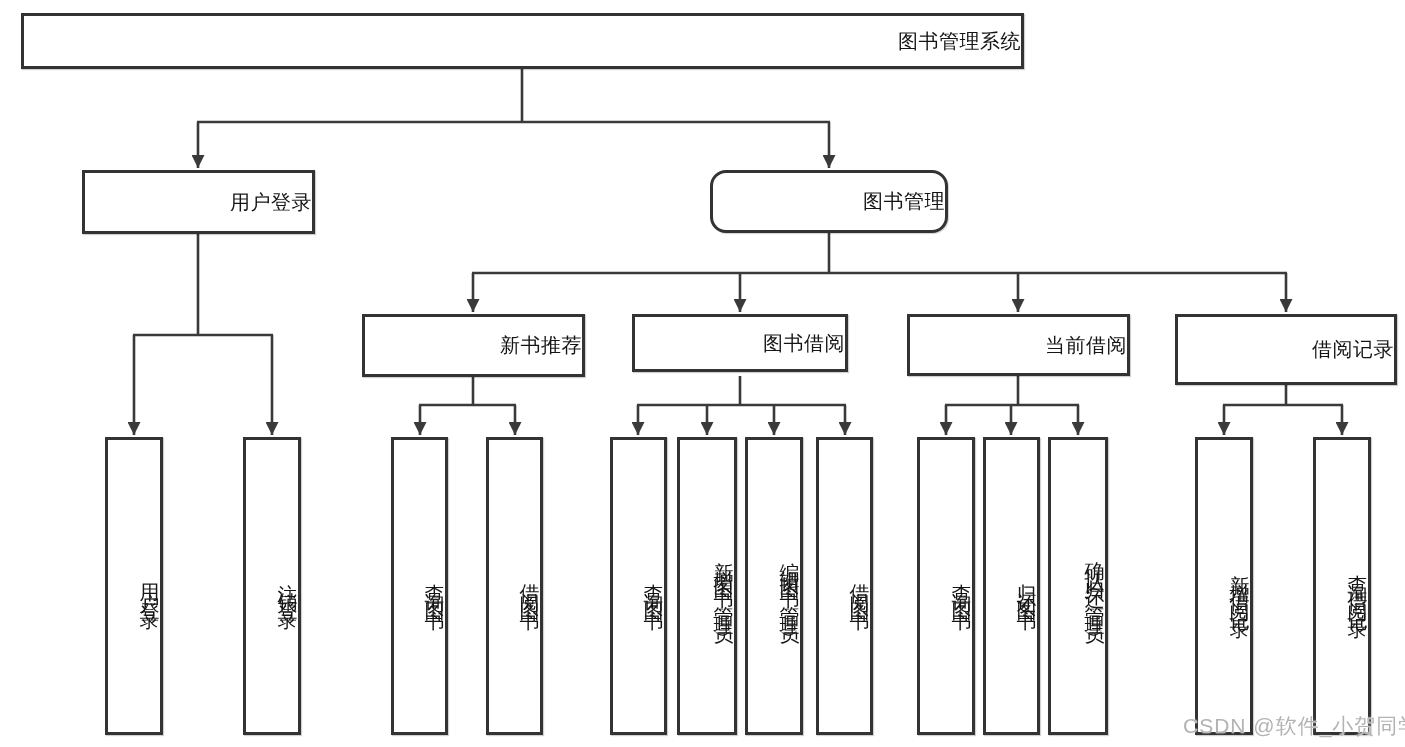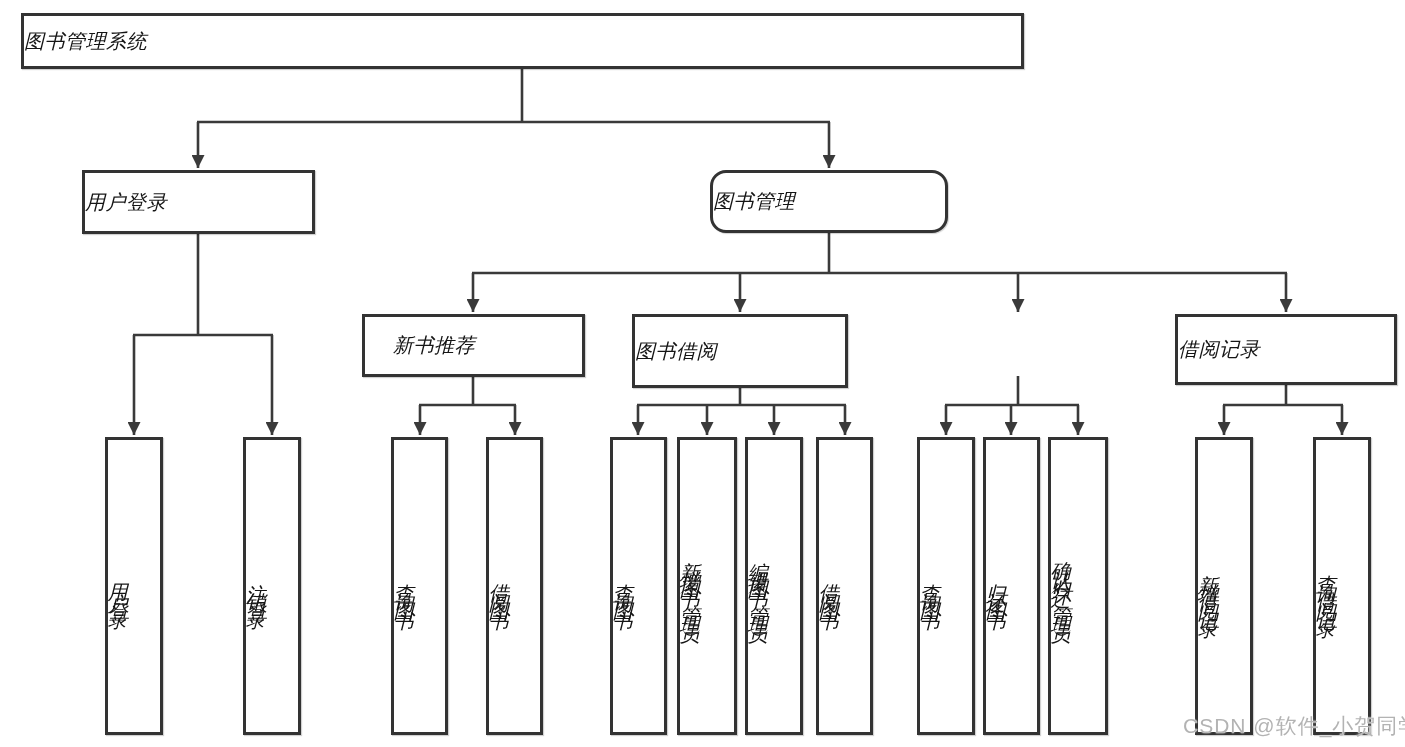--- a/index.html
+++ b/index.html
@@ -11,26 +11,25 @@
     overflow:hidden;
   }
   .connectors{position:absolute;left:0;top:0;width:1405px;height:747px;}
   .connectors line{stroke:var(--line-color,#3a3a3a);stroke-width:2.6;}
   .connectors .arrowhead{fill:var(--line-color,#3a3a3a);}
   .box{
     position:absolute;
     box-sizing:border-box;
     background:var(--box-fill,#ffffff);
     border:3px solid var(--box-border,#333333);
-    display:flex;align-items:center;justify-content:flex-start;
+    display:flex;align-items:center;justify-content:flex-end;
     color:var(--text-color,#151515);
     font-size:20px;
     letter-spacing:0.5px;
     box-shadow:1px 1px 1px rgba(0,0,0,0.18);
-    font-style:italic;
   }
   .vbox .label{
     writing-mode:vertical-rl;
     text-orientation:mixed;
     letter-spacing:9px;
     line-height:1;
     white-space:nowrap;
   }
   .watermark{
     position:absolute;
@@ -103,22 +102,25 @@
   <div class="box" style="left:82px;top:170px;width:233px;height:64px;">
     <span class="label">用户登录</span>
   </div>
   <div class="box" style="left:710px;top:170px;width:238px;height:63px;border-radius:16px;">
     <span class="label">图书管理</span>
   </div>
 
   <div class="box" style="left:362px;top:314px;width:223px;height:63px;padding-left:28px;">
     <span class="label">新书推荐</span>
   </div>
-  <div class="box" style="left:632px;top:314px;width:216px;height:74px;">
+  <div class="box" style="left:632px;top:314px;width:216px;height:58px;">
     <span class="label">图书借阅</span>
+  </div>
+  <div class="box" style="left:907px;top:314px;width:223px;height:62px;">
+    <span class="label">当前借阅</span>
   </div>
   <div class="box" style="left:1175px;top:314px;width:222px;height:71px;">
     <span class="label">借阅记录</span>
   </div>
 
   <div class="box vbox" style="left:105px;top:437px;width:58px;height:298px;">
     <span class="label">用户登录</span>
   </div>
   <div class="box vbox" style="left:243px;top:437px;width:58px;height:298px;">
     <span class="label">注销登录</span>

